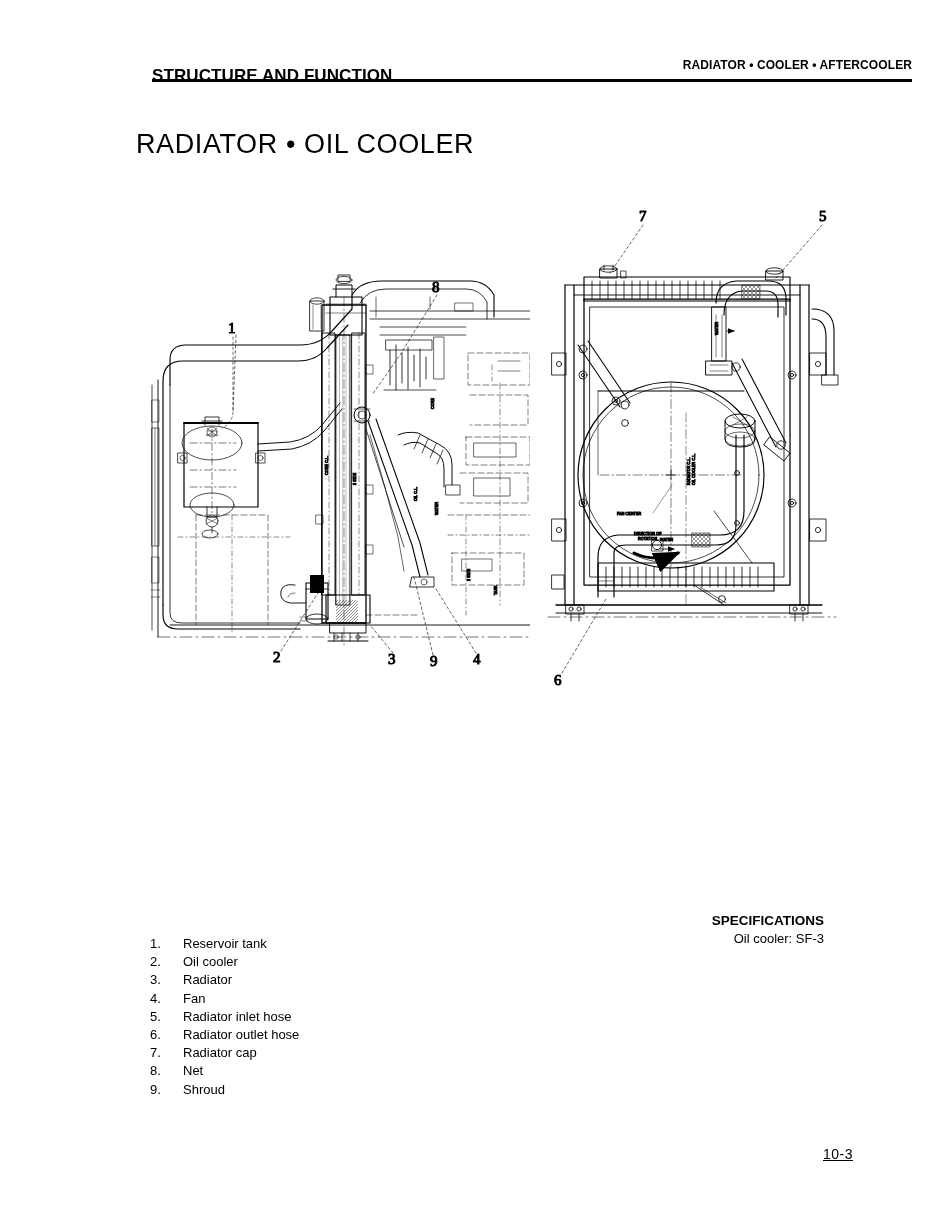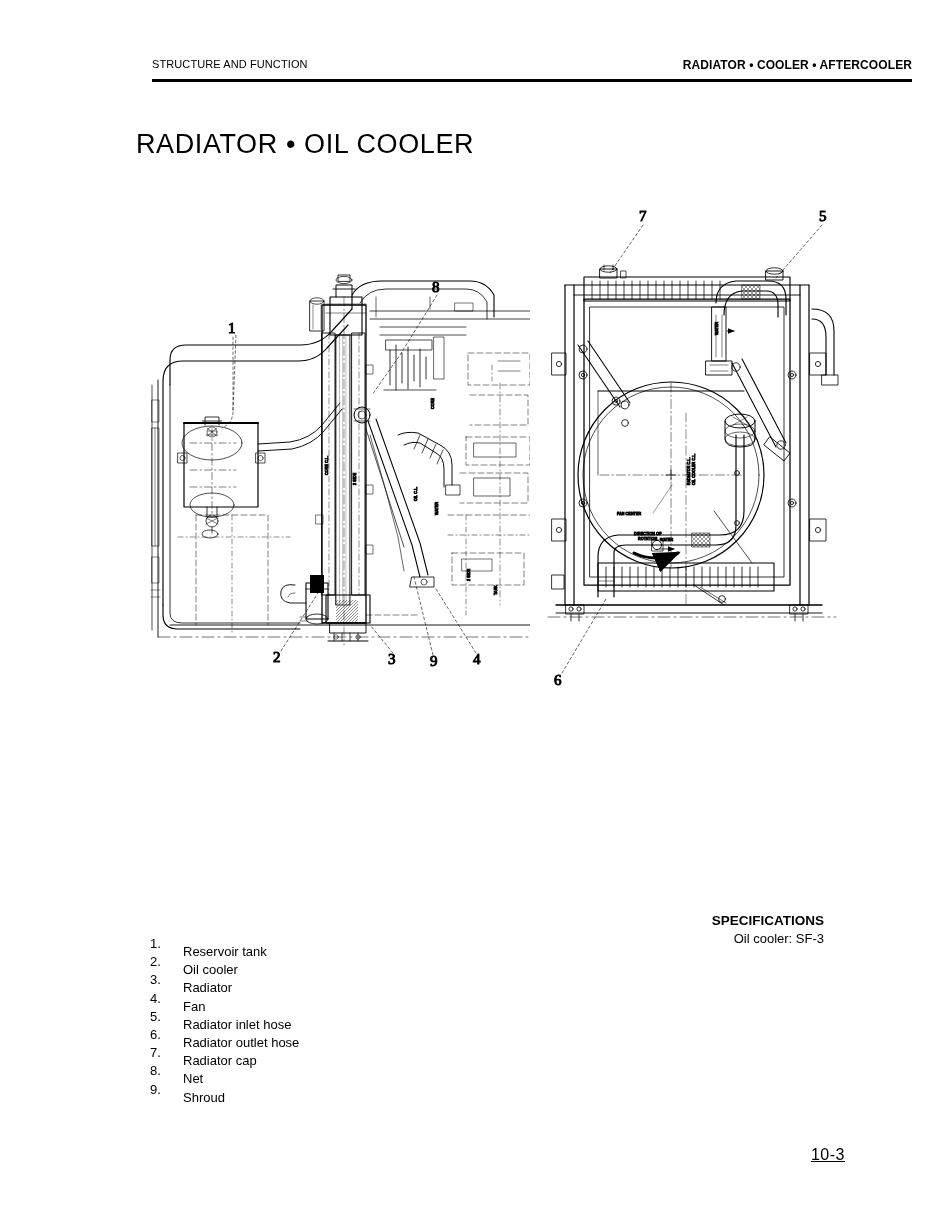--- a/index.html
+++ b/index.html
@@ -20,23 +20,23 @@
   #page-header {
     position: absolute;
     left: 152px;
     top: 58px;
     width: 760px;
     height: 24px;
   }
   #page-header .hdr-left {
     position: absolute;
     left: 0;
-    top: 0;
-    font-size: 11px;
-    font-weight: normal;
+    top: 8px;
+    font-size: 17px;
+    font-weight: bold;
     letter-spacing: 0.1px;
     white-space: nowrap;
   }
   #page-header .hdr-right {
     position: absolute;
     right: 0;
     top: 0;
     font-size: 12px;
     font-weight: bold;
     letter-spacing: 0.1px;
@@ -99,21 +99,21 @@
   #parts-legend .legend-num {
     position: absolute;
     left: 0;
     top: 0;
     width: 26px;
     text-align: left;
   }
   #parts-legend .legend-label {
     position: absolute;
     left: 33px;
-    top: 8px;
+    top: 0;
     white-space: nowrap;
     text-align: center;
   }
 
   
   #specifications {
     position: absolute;
     left: 524px;
     top: 913px;
     width: 300px;
@@ -126,23 +126,23 @@
   }
   #specifications .spec-line {
     font-size: 13px;
     line-height: 18px;
     white-space: nowrap;
   }
 
   
   #page-number {
     position: absolute;
-    right: 102px;
+    right: 94px;
     top: 1146px;
-    font-size: 16px;
+    font-size: 14px;
     letter-spacing: 0.5px;
     text-decoration: underline;
   }
 </style>
 </head>
 <body>
 
 <div id="page-header">
   <div class="hdr-left">STRUCTURE AND FUNCTION</div>
   <div class="hdr-right">RADIATOR • COOLER • AFTERCOOLER</div>

